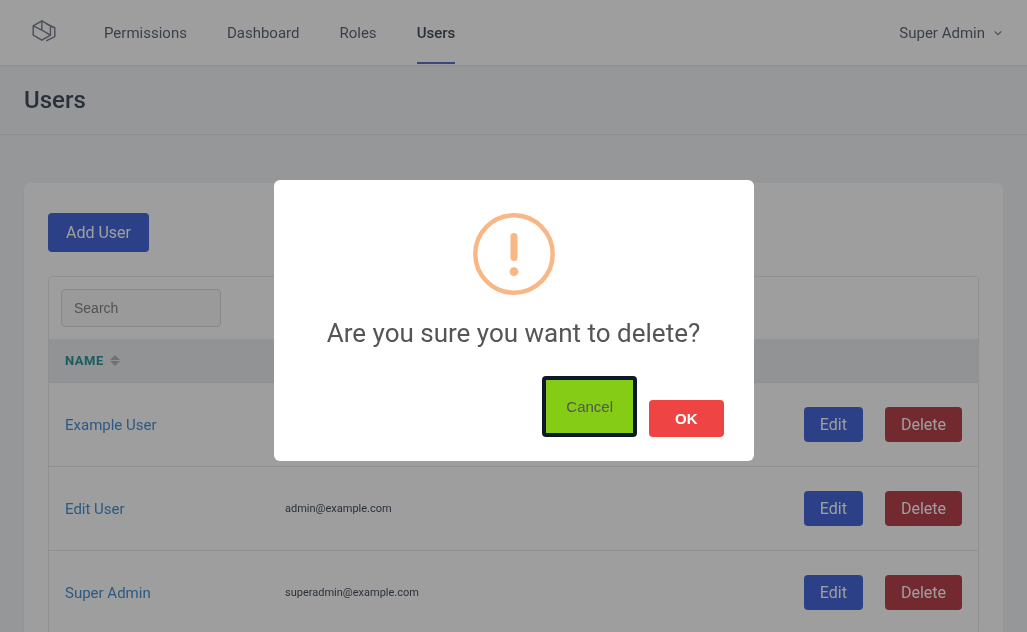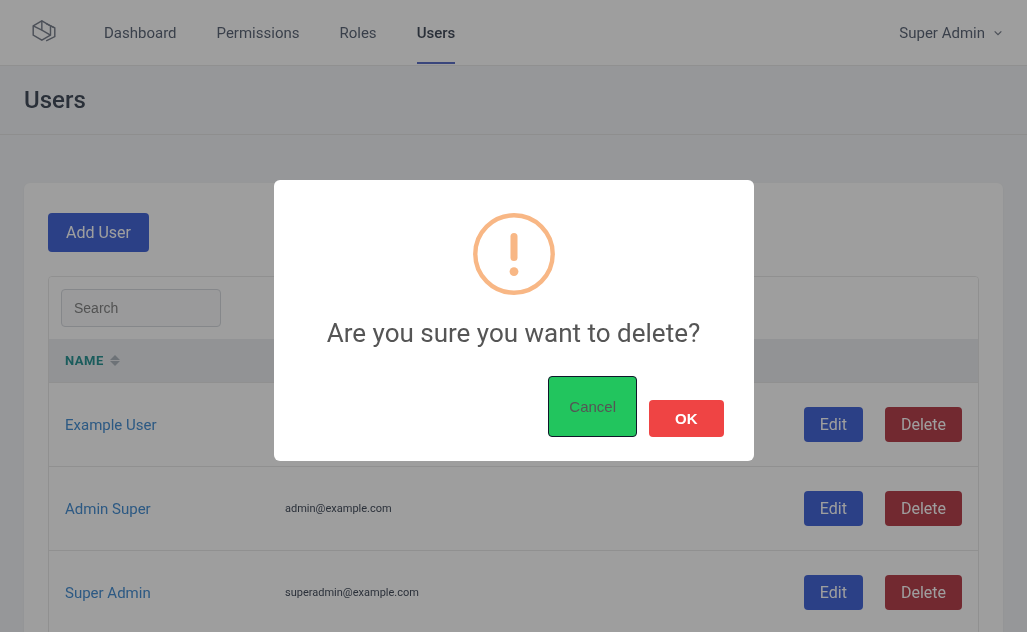--- a/index.html
+++ b/index.html
@@ -207,22 +207,22 @@
       color: #555;
       font-weight: 400;
       margin-bottom: 28px;
     }
     .modal-actions {
       display: flex;
       justify-content: flex-end;
       gap: 12px;
     }
     .btn-cancel {
-      background: #22c55e;
-      border: 1px solid #0f172a;
+      background: #84cc16;
+      border: 4px solid #0f172a;
       color: #555;
       padding: 10px 20px;
       border-radius: 4px;
       font-size: 15px;
       cursor: pointer;
     }
     .btn-ok {
       background: #ef4444;
       color: #fff;
       padding: 10px 26px;
@@ -241,22 +241,22 @@
   <div class="logo">
     <svg viewBox="0 0 50 50" width="36" height="36" fill="none" stroke="#6b7280" stroke-width="2">
       <path d="M10 15 L22 8 L34 15 L34 28 L22 35 L10 28 Z"></path>
       <path d="M22 8 L22 21 L34 28"></path>
       <path d="M10 15 L22 21"></path>
       <path d="M28 12 L40 18 L40 30 L28 36"></path>
       <path d="M34 15 L40 18"></path>
     </svg>
   </div>
   <div class="nav">
+    <div class="nav-item">Permissions</div>
     <div class="nav-item">Dashboard</div>
-    <div class="nav-item">Permissions</div>
     <div class="nav-item">Roles</div>
     <div class="nav-item active">Users</div>
   </div>
   <div class="user-dropdown">
     <span>Super Admin</span>
     <svg class="chevron" viewBox="0 0 12 12" fill="none" stroke="#6b7280" stroke-width="1.5">
       <path d="M2 4 L6 8 L10 4"></path>
     </svg>
   </div>
 </div>
@@ -286,21 +286,21 @@
       <div class="table-row">
         <div class="col-name">Example User</div>
         <div class="col-email"></div>
         <div class="col-actions">
           <button class="btn btn-edit">Edit</button>
           <button class="btn btn-delete">Delete</button>
         </div>
       </div>
 
       <div class="table-row">
-        <div class="col-name">Admin Super</div>
+        <div class="col-name">Edit User</div>
         <div class="col-email">admin@example.com</div>
         <div class="col-actions">
           <button class="btn btn-edit">Edit</button>
           <button class="btn btn-delete">Delete</button>
         </div>
       </div>
 
       <div class="table-row">
         <div class="col-name">Super Admin</div>
         <div class="col-email">superadmin@example.com</div>

